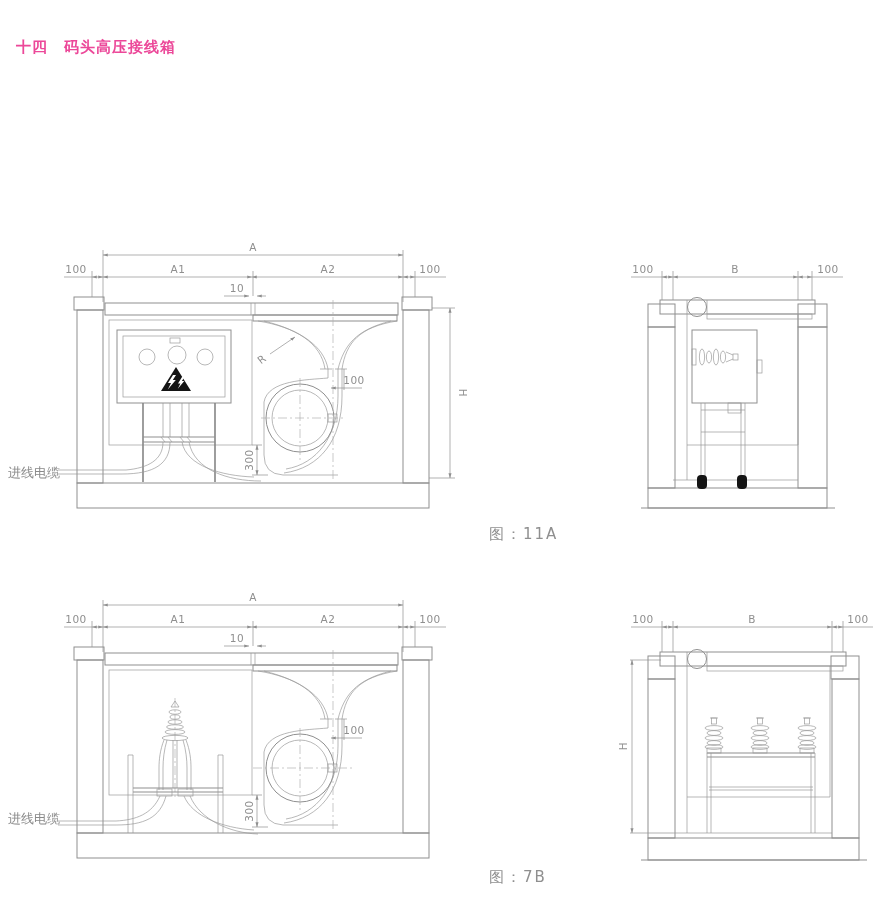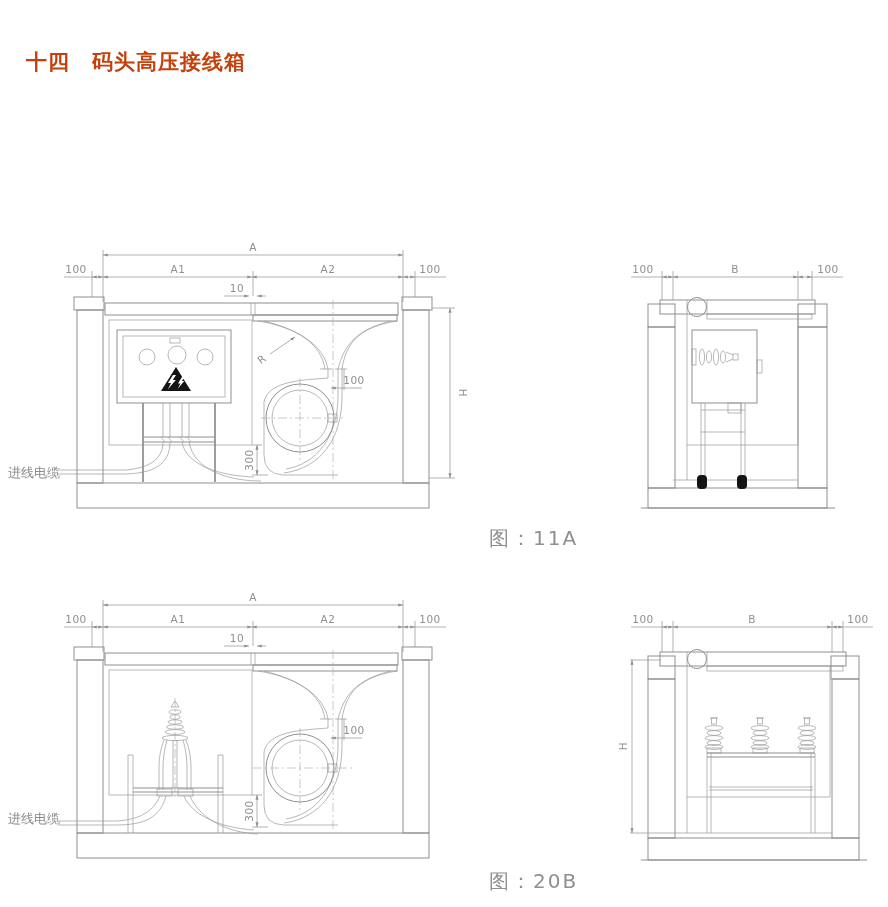--- a/index.html
+++ b/index.html
@@ -1,23 +1,23 @@
 <!DOCTYPE html>
 <html><head>
 <meta charset="utf-8">
 <style>
   html,body{margin:0;padding:0;background:#fff;}
   .page{position:relative;width:888px;height:907px;background:#fff;overflow:hidden;
         font-family:"Liberation Serif","DejaVu Serif",serif;}
-  .title{position:absolute;left:8px;top:30px;font-size:21px;font-weight:bold;color:#c2410c;
-         letter-spacing:1px;margin:18px;}
+  .title{position:absolute;left:8px;top:30px;font-size:15px;font-weight:bold;color:#ec4899;
+         letter-spacing:1px;margin:8px;}
   .body-text{position:absolute;left:8px;top:64px;width:874px;font-size:17.5px;line-height:29px;
          color:#000;text-align:justify;text-indent:2.05em;margin:0;}
   .drawing{position:absolute;}
-  .caption{position:absolute;color:#8f8f8f;font-size:20px;letter-spacing:2px;
+  .caption{position:absolute;color:#8f8f8f;font-size:15px;letter-spacing:2px;
          font-family:"DejaVu Sans",sans-serif;}
   .cable-label{position:absolute;color:#8a8a8a;font-size:13px;
          font-family:Liberation Serif, serif;}
   
   .ln{stroke:#8f8f8f;fill:none;stroke-width:1;}
   .thin{stroke:#9a9a9a;fill:none;stroke-width:.7;}
   .lg{stroke:#868686;fill:none;stroke-width:1.6;}
   .dim{stroke:#8f8f8f;fill:none;stroke-width:.7;}
   .cl{stroke:#b3b3b3;fill:none;stroke-width:.7;stroke-dasharray:9 3 2 3;}
   .blk{fill:#141414;stroke:none;}
@@ -353,16 +353,16 @@
         <ellipse class="thin" cx="192" cy="140" rx="9" ry="2.4"></ellipse>
           <ellipse class="thin" cx="192" cy="145" rx="7" ry="2.4"></ellipse>
         <ellipse class="thin" cx="192" cy="150" rx="9" ry="2.4"></ellipse>
           <ellipse class="thin" cx="192" cy="155" rx="7" ry="2.4"></ellipse>
         <ellipse class="thin" cx="192" cy="159" rx="9" ry="2.4"></ellipse>
           <rect class="thin" x="185" y="160" width="14" height="5"></rect>
       </g>
     </g>
   </svg>
 
-  <div class="caption" style="left:489px;top:868px">图：20B</div>
+  <div class="caption" style="left:489px;top:868px">图：7B</div>
   <div class="cable-label" style="left:8px;top:810px">进线电缆</div>
 
 </div>
 
 </body></html>

